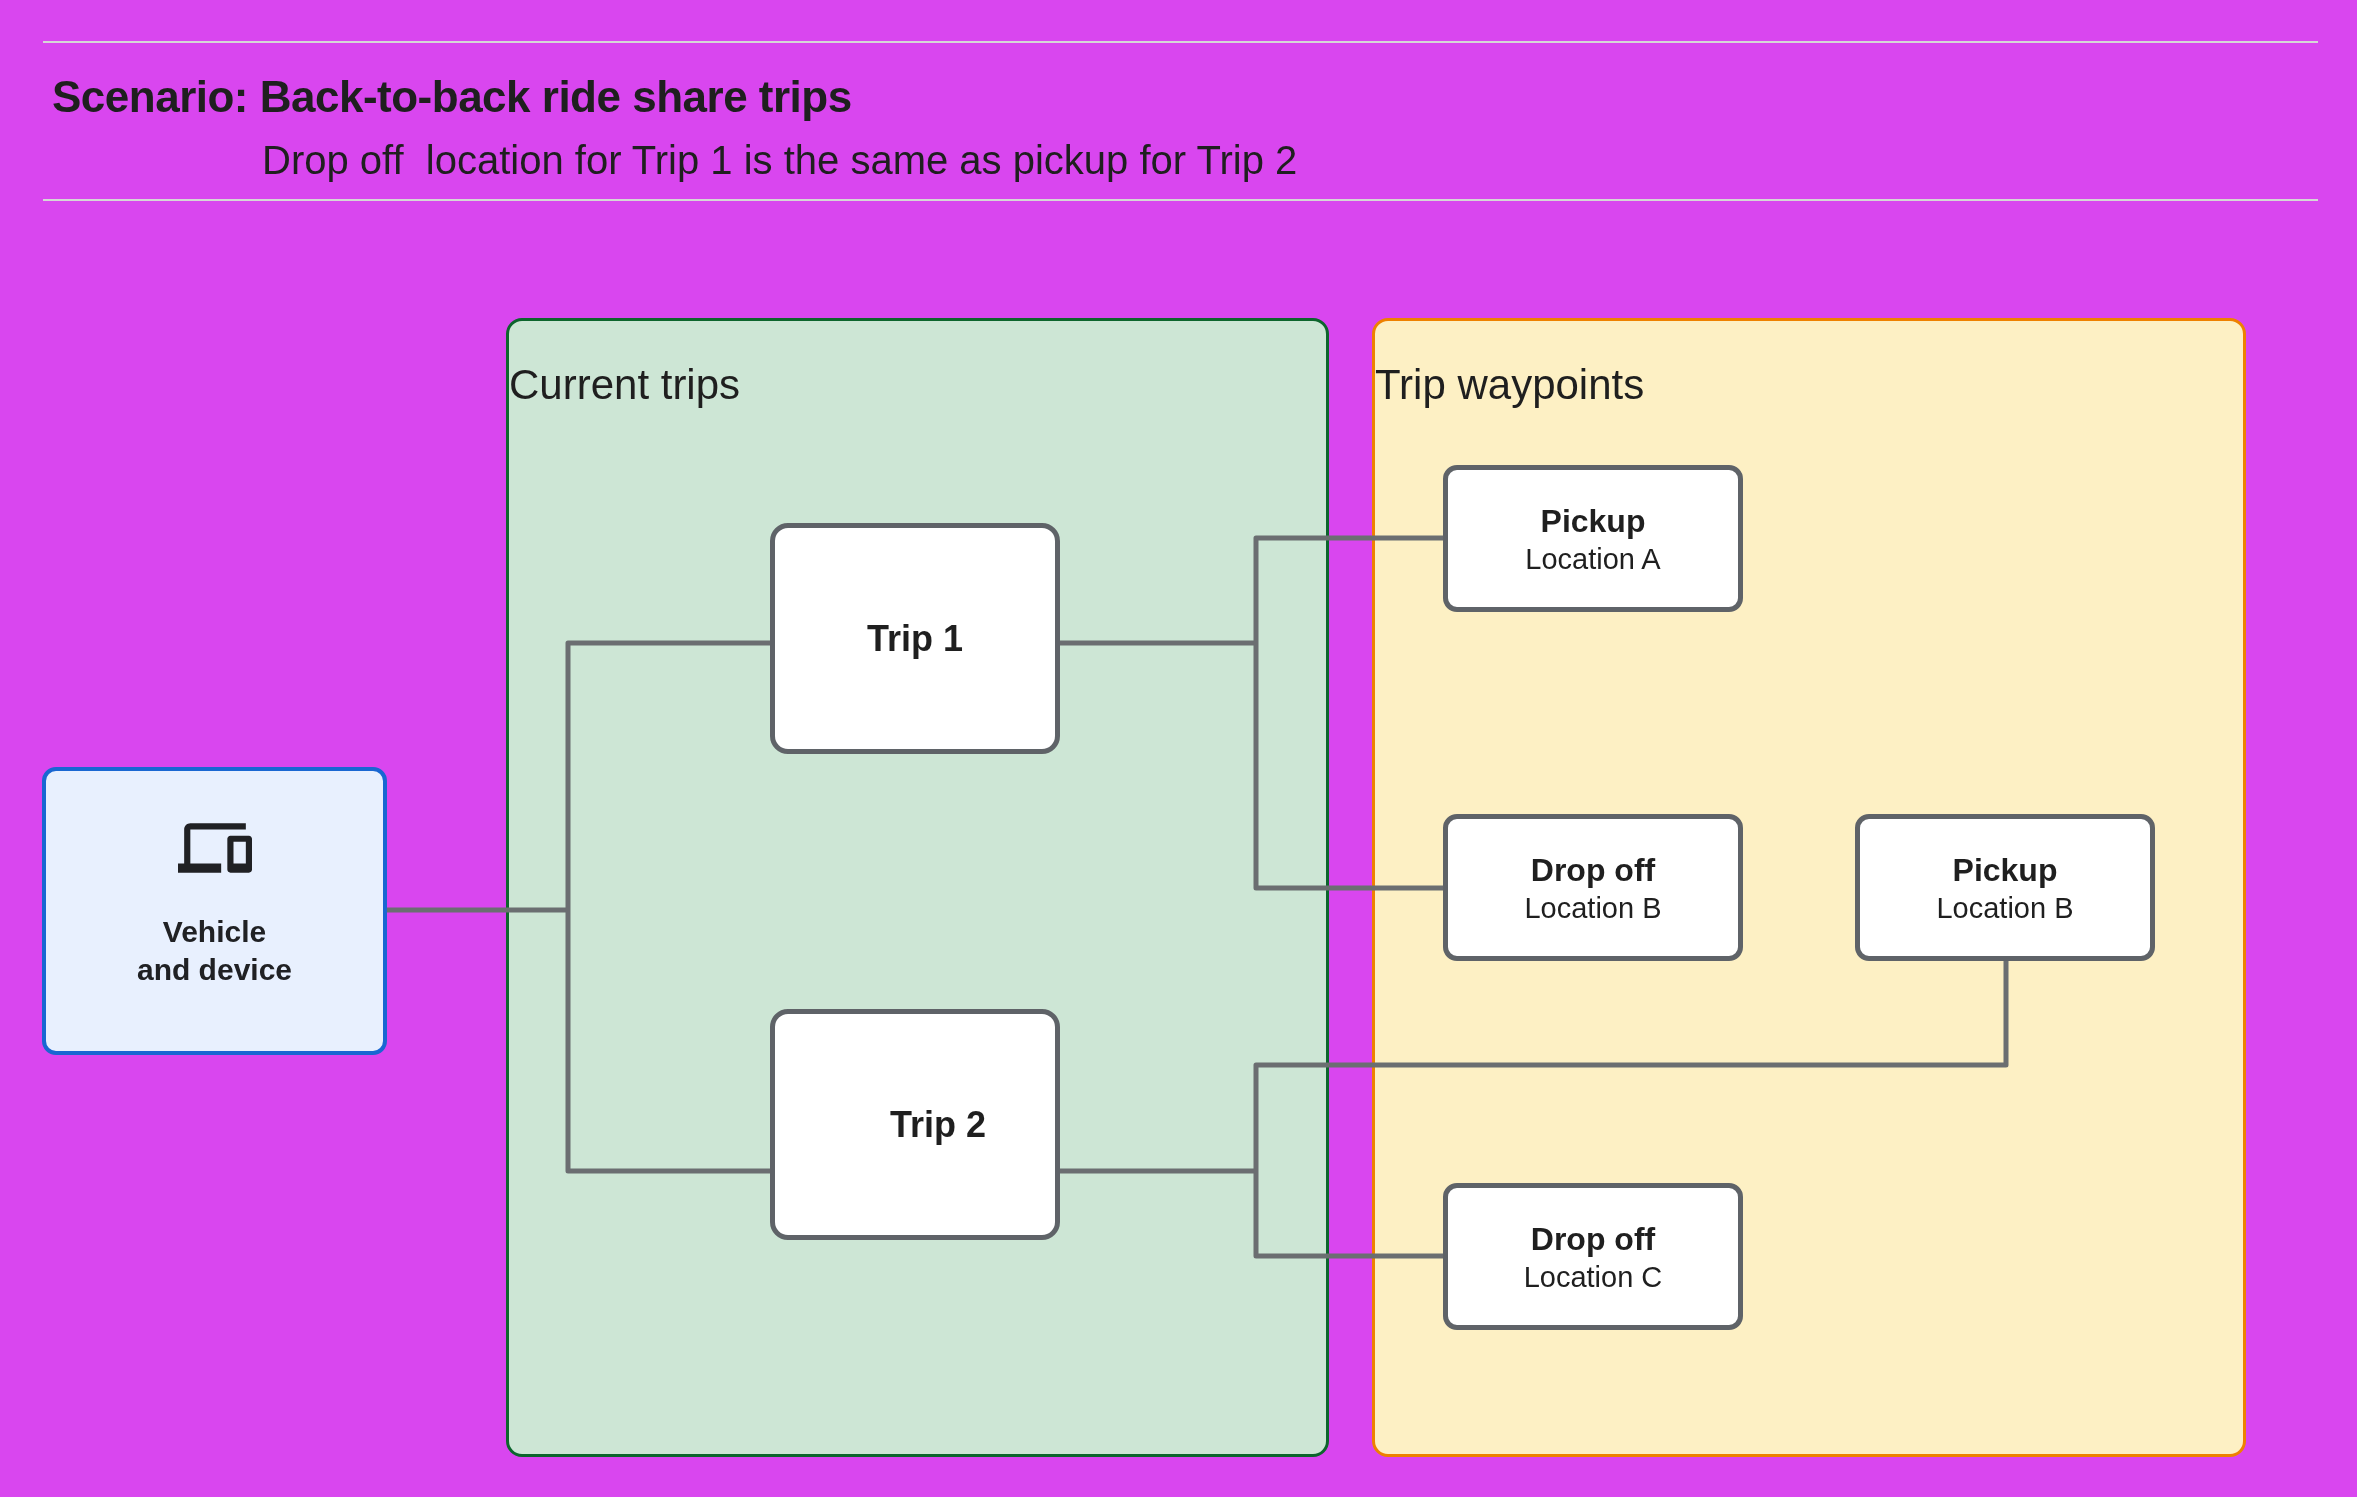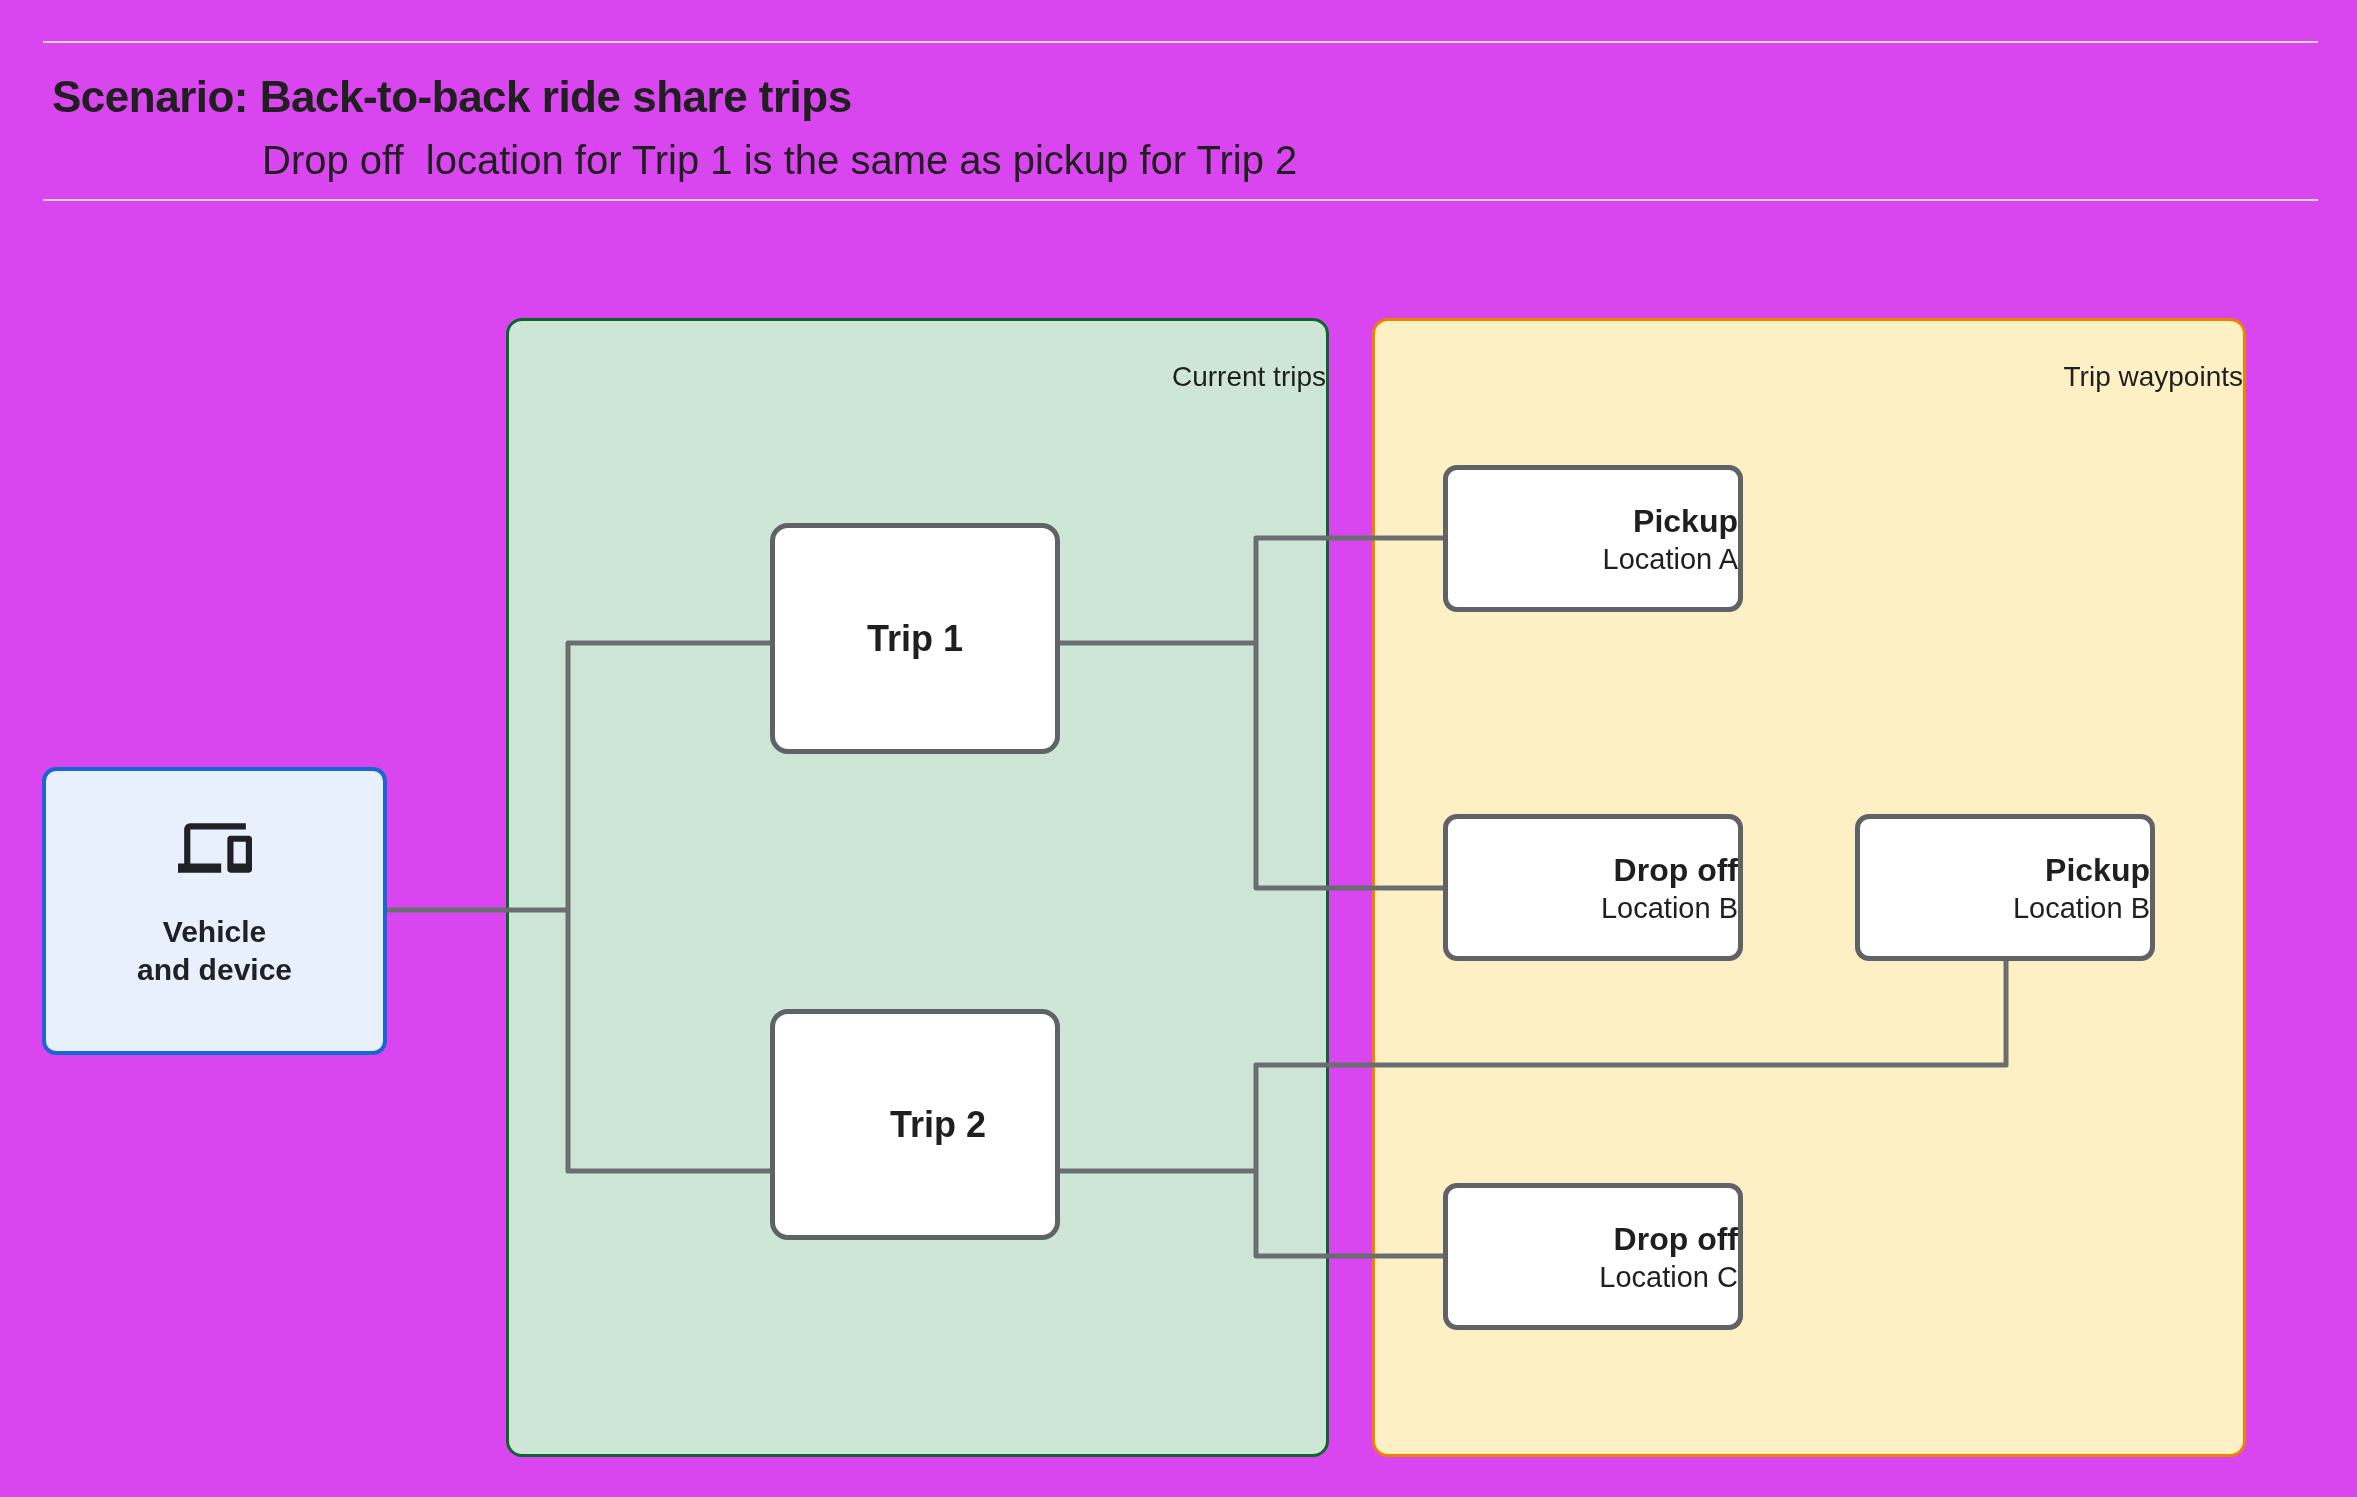--- a/index.html
+++ b/index.html
@@ -54,22 +54,22 @@
     border: 3px solid #0d652d;
   }
   .group-orange {
     left: 1372px;
     width: 874px;
     background: #fdf0c4;
     border: 3px solid #ee8100;
   }
   .group-title {
     margin-top: 40px;
-    text-align: right;
-    font-size: 28px;
+    text-align: left;
+    font-size: 42px;
     font-weight: 400;
     color: #1f1f1f;
   }
   .connectors {
     position: absolute;
     left: 0; top: 0;
   }
   .connectors path {
     fill: none;
     stroke: #6b6e71;
@@ -114,21 +114,20 @@
   .node-trip1 { top: 523px; }
   .node-trip2 { top: 1009px; padding-left: 46px; }
   .trip-label {
     font-size: 36px;
     font-weight: 700;
     color: #1f1f1f;
   }
   .node-waypoint {
     width: 300px; height: 147px;
     border-radius: 14px;
-    align-items: flex-end;
   }
   .wp-pickup-a  { left: 1443px; top: 465px; }
   .wp-dropoff-b { left: 1443px; top: 814px; }
   .wp-pickup-b  { left: 1855px; top: 814px; }
   .wp-dropoff-c { left: 1443px; top: 1183px; }
   .wp-title {
     font-size: 32px;
     font-weight: 700;
     line-height: 40px;
     color: #1f1f1f;

